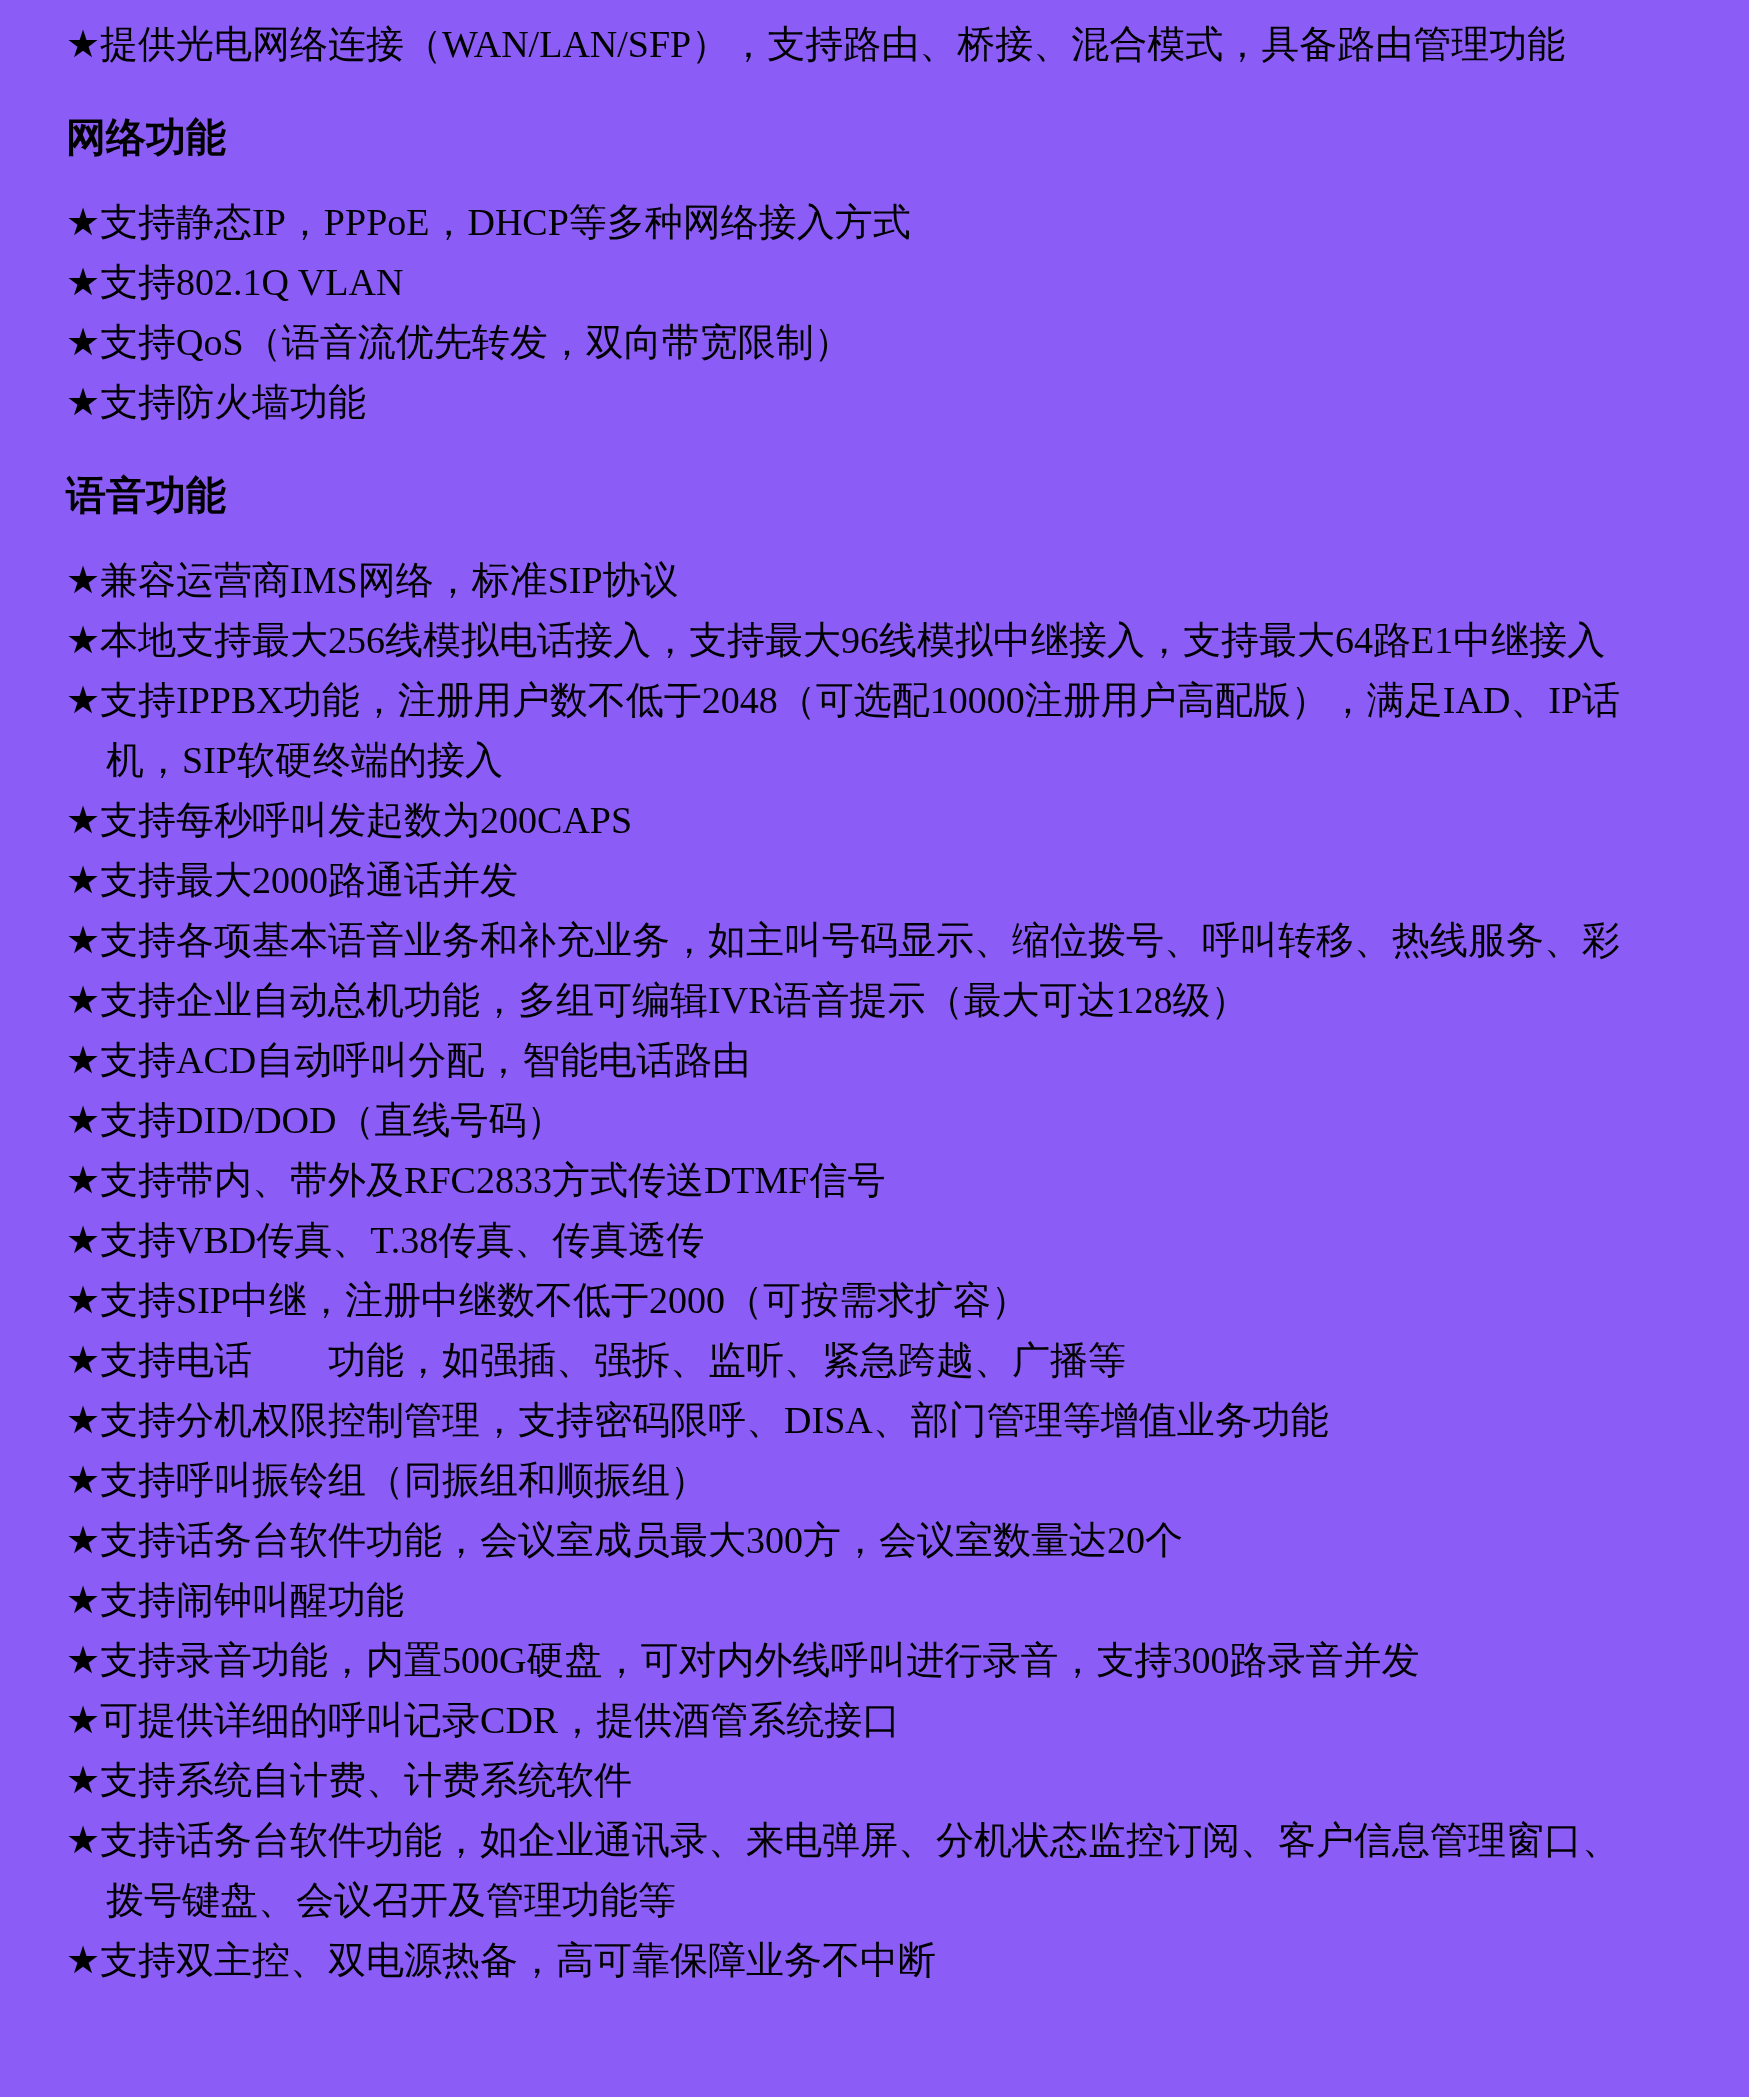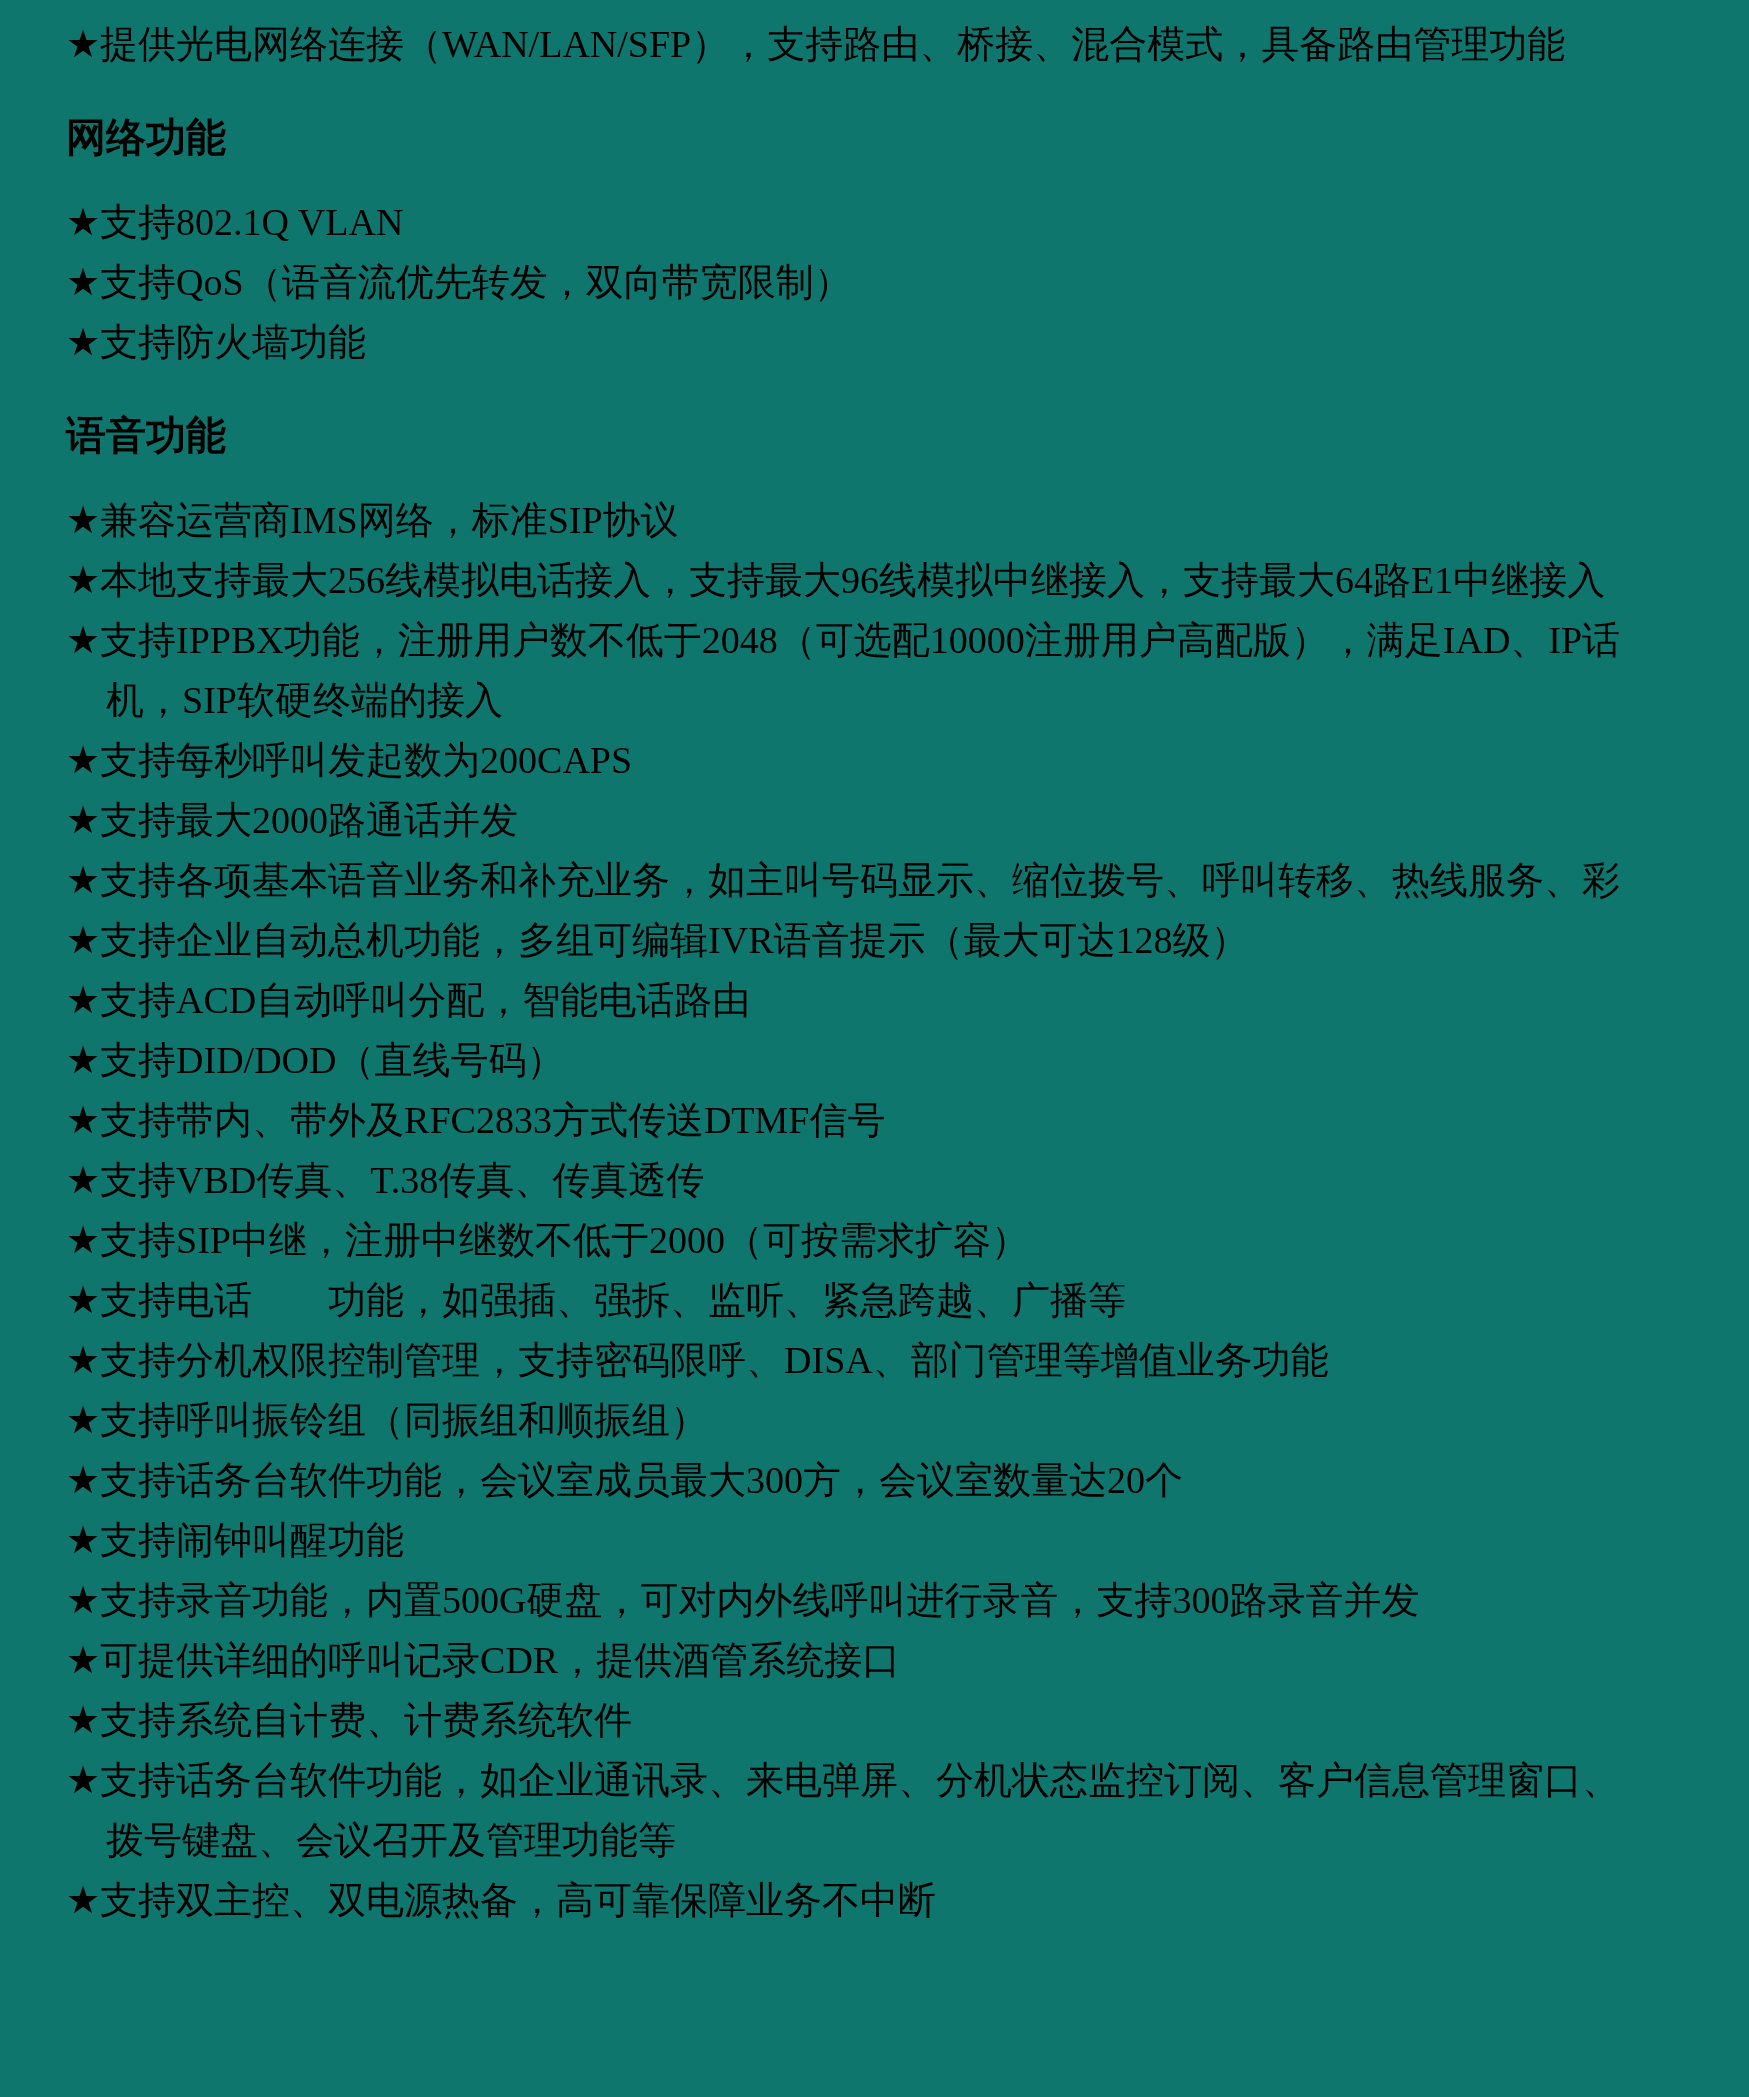--- a/index.html
+++ b/index.html
@@ -6,21 +6,21 @@
     margin: 0;
     padding: 0;
     background: #ffffff;
   }
   .page {
     position: relative;
     width: 1750px;
     height: 2097px;
     box-sizing: border-box;
     padding: 14px 42px 0 66px;
-    background: #0f766e;
+    background: #8b5cf6;
     color: #000000;
     font-family: "Liberation Serif", "DejaVu Serif", serif;
     overflow: hidden;
   }
   .line {
     font-size: 38px;
     line-height: 60px;
     height: 60px;
     white-space: pre;
   }
@@ -41,20 +41,21 @@
     display: inline-block;
   }
 </style>
 </head>
 <body>
 
 <div class="page">
   <div>
       <div class="line"><span class="star">★</span><span>提供光电网络连接（WAN/LAN/SFP），支持路由、桥接、混合模式，具备路由管理功能</span></div>
       <div class="heading">网络功能</div>
+      <div class="line"><span class="star">★</span><span>支持静态IP，PPPoE，DHCP等多种网络接入方式</span></div>
       <div class="line"><span class="star">★</span><span>支持802.1Q VLAN</span></div>
       <div class="line"><span class="star">★</span><span>支持QoS（语音流优先转发，双向带宽限制）</span></div>
       <div class="line"><span class="star">★</span><span>支持防火墙功能</span></div>
       <div class="heading">语音功能</div>
       <div class="line"><span class="star">★</span><span>兼容运营商IMS网络，标准SIP协议</span></div>
       <div class="line"><span class="star">★</span><span>本地支持最大256线模拟电话接入，支持最大96线模拟中继接入，支持最大64路E1中继接入</span></div>
       <div class="line"><span class="star">★</span><span>支持IPPBX功能，注册用户数不低于2048（可选配10000注册用户高配版），满足IAD、IP话</span></div>
       <div class="line cont"><span>机，SIP软硬终端的接入</span></div>
       <div class="line"><span class="star">★</span><span>支持每秒呼叫发起数为200CAPS</span></div>
       <div class="line"><span class="star">★</span><span>支持最大2000路通话并发</span></div>

